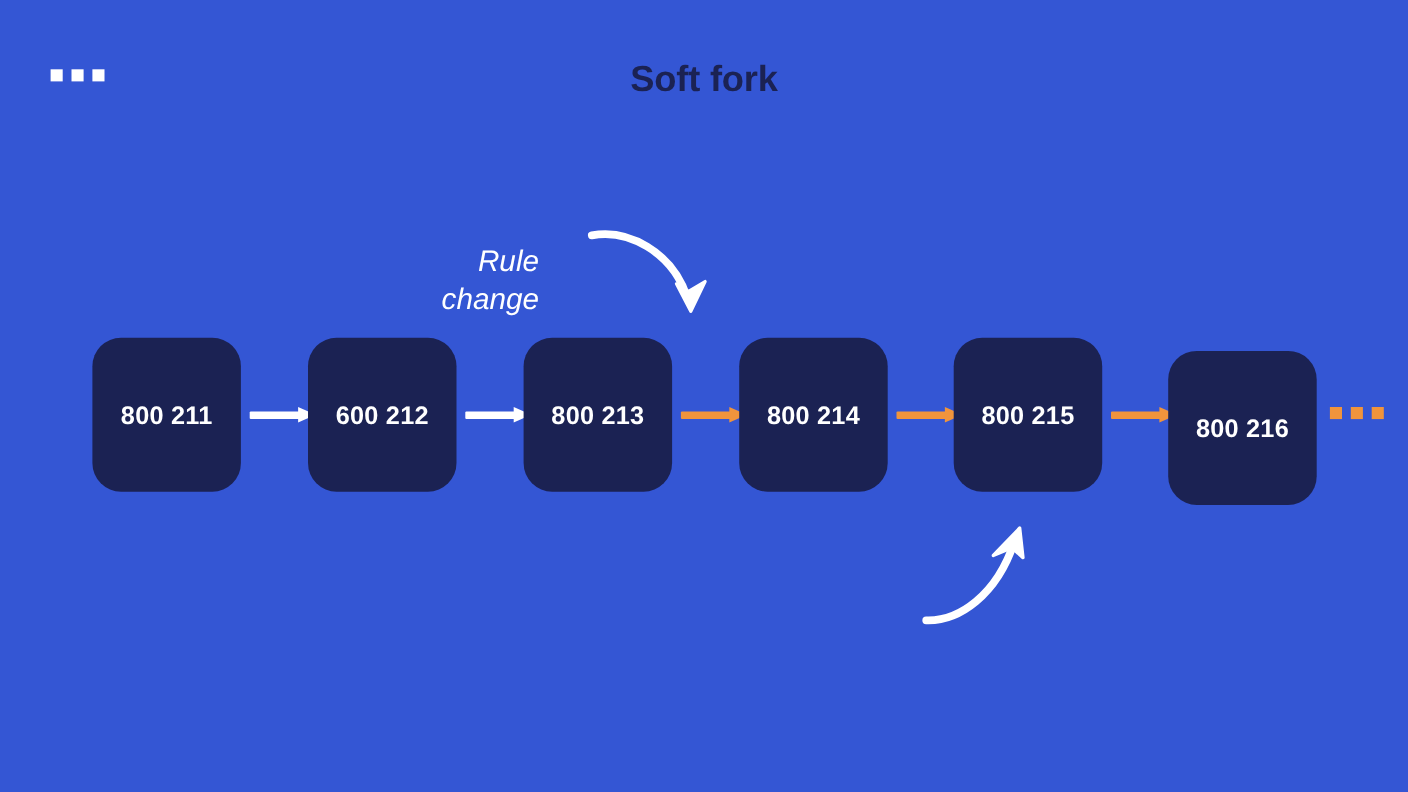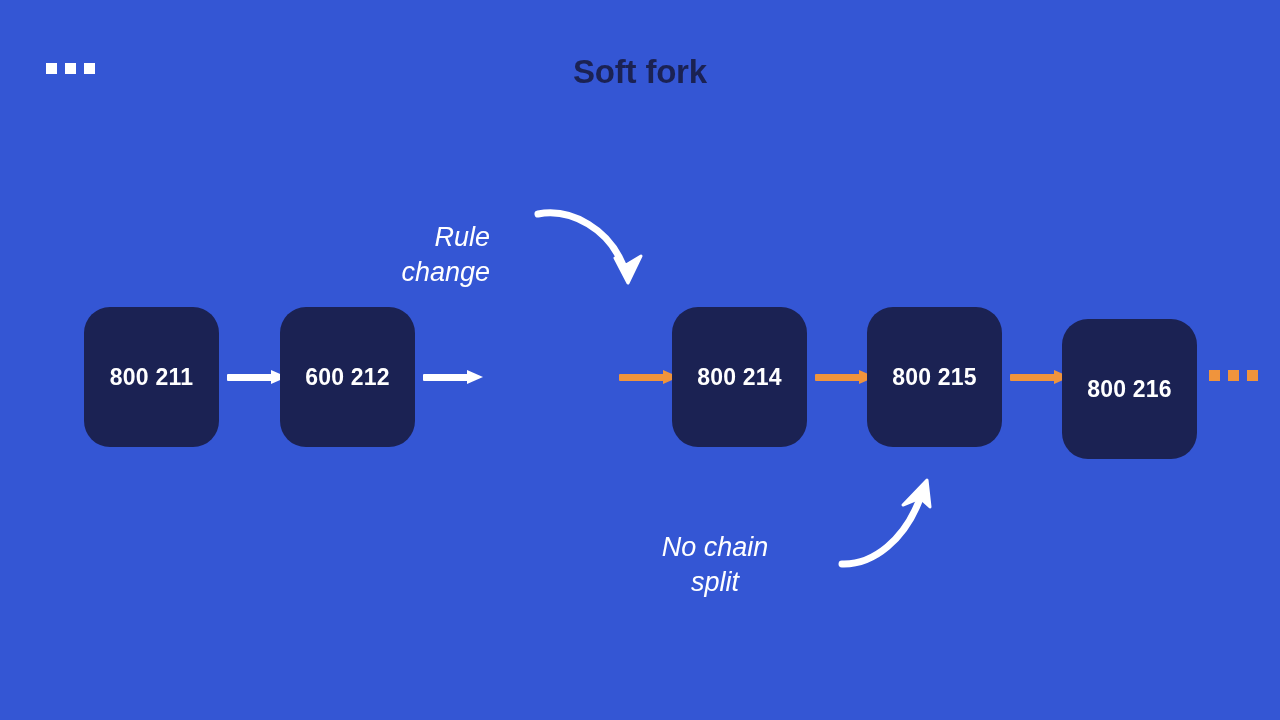--- a/index.html
+++ b/index.html
@@ -163,20 +163,23 @@
     </div>
 
     <div class="block" style="left:280px;">
       <span class="block-label">600 212</span>
     </div>
     <div class="link-arrow arrow-white" style="left:423px;">
       <span class="shaft"></span>
       <span class="head"></span>
     </div>
 
+    <div class="block" style="left:476px;">
+      <span class="block-label">800 213</span>
+    </div>
     <div class="link-arrow arrow-orange" style="left:619px;">
       <span class="shaft"></span>
       <span class="head"></span>
     </div>
 
     <div class="block" style="left:672px;">
       <span class="block-label">800 214</span>
     </div>
     <div class="link-arrow arrow-orange" style="left:815px;">
       <span class="shaft"></span>
@@ -204,21 +207,19 @@
   </div>
 
   <div class="annotation" id="rule-change-label">Rule
 change</div>
 
   <svg class="curve-svg" id="rule-change-arrow" width="120" height="100" viewBox="0 0 120 100">
     <path d="M13 19 C 45 13, 86 33, 100 76" fill="none" stroke="#ffffff" stroke-width="7" stroke-linecap="round"></path>
     <path d="M103 88 L 90 63 L 101 70 L 116 61 Z" fill="#ffffff" stroke="#ffffff" stroke-width="3" stroke-linejoin="round"></path>
   </svg>
 
-  <div class="annotation" id="no-split-label">No chain
-split</div>
 
   <svg class="curve-svg" id="no-split-arrow" width="110" height="100" viewBox="0 0 110 100">
     <path d="M10 89 C 40 90, 74 66, 90 18" fill="none" stroke="#ffffff" stroke-width="7" stroke-linecap="round"></path>
     <path d="M95 5 L 98 32 L 88 23 L 71 30 Z" fill="#ffffff" stroke="#ffffff" stroke-width="3" stroke-linejoin="round"></path>
   </svg>
 
 </div>
 
 </body></html>

